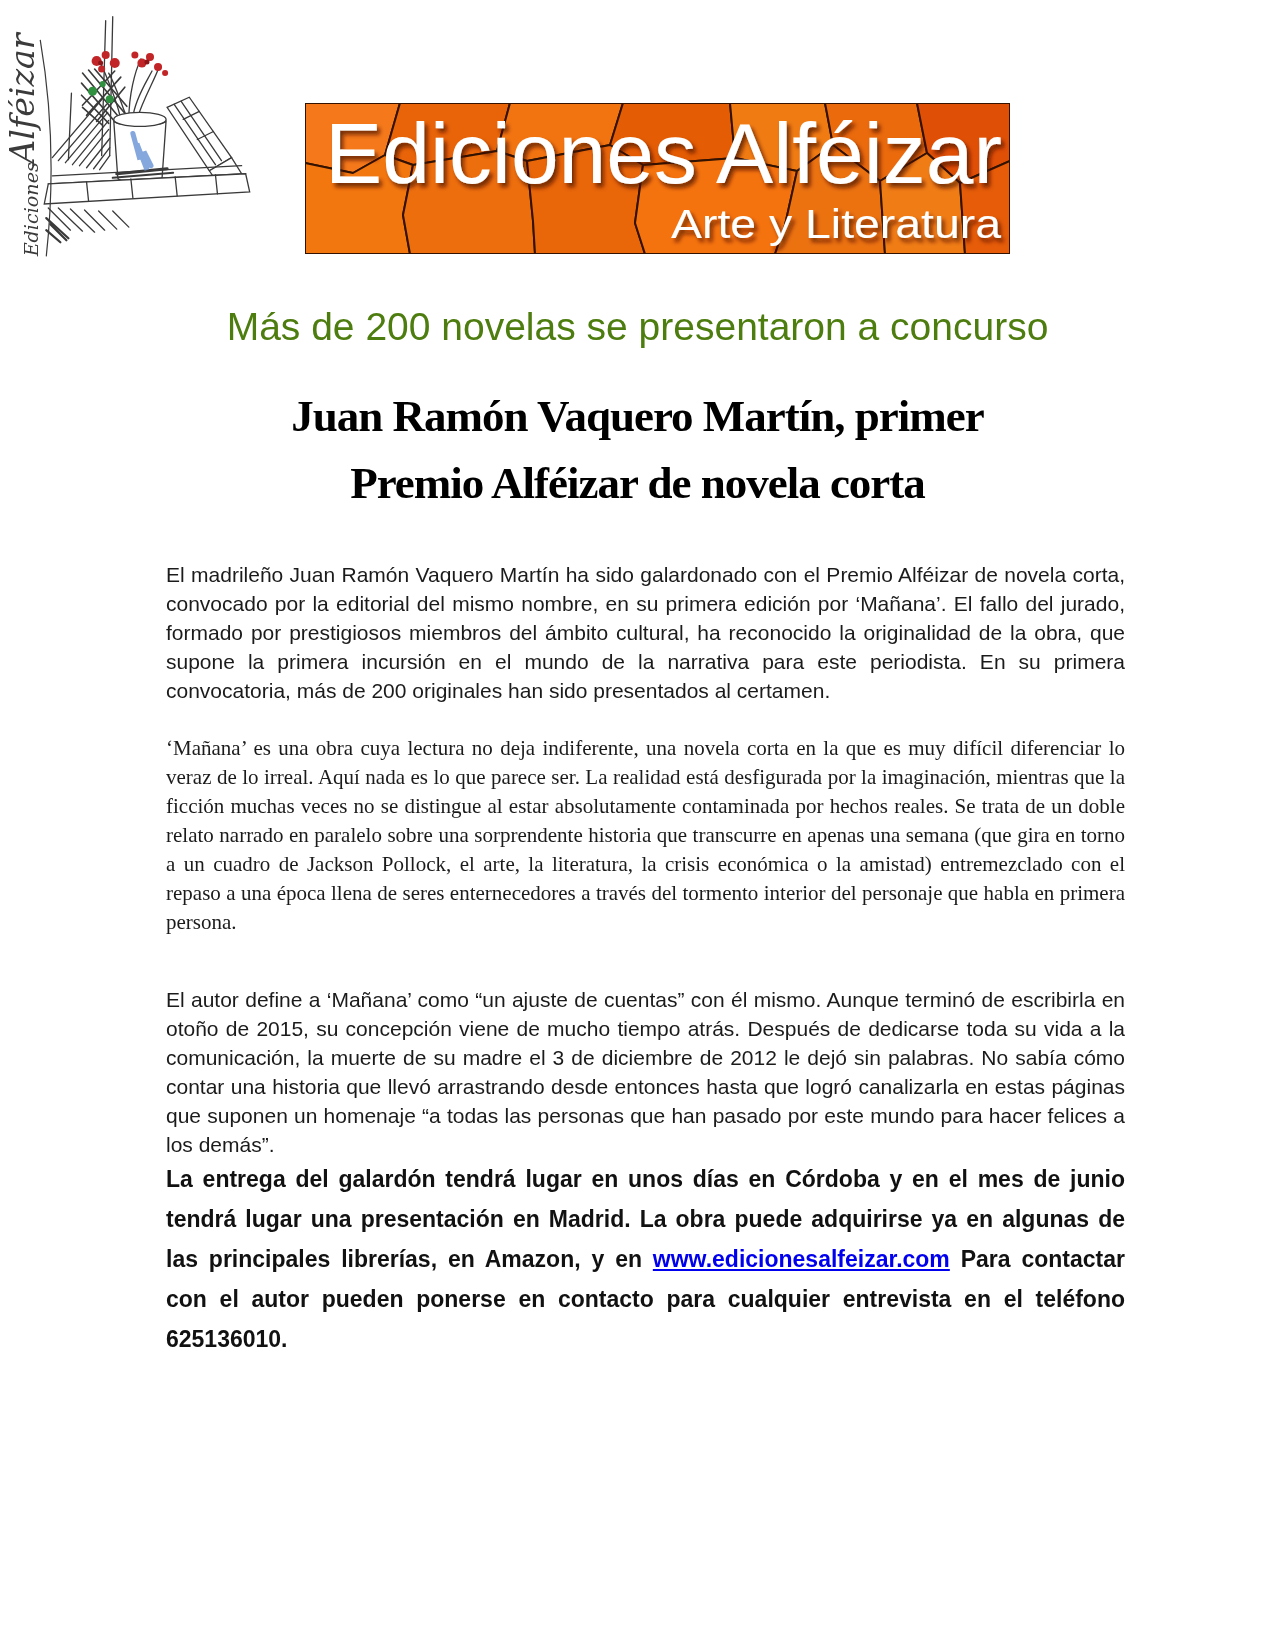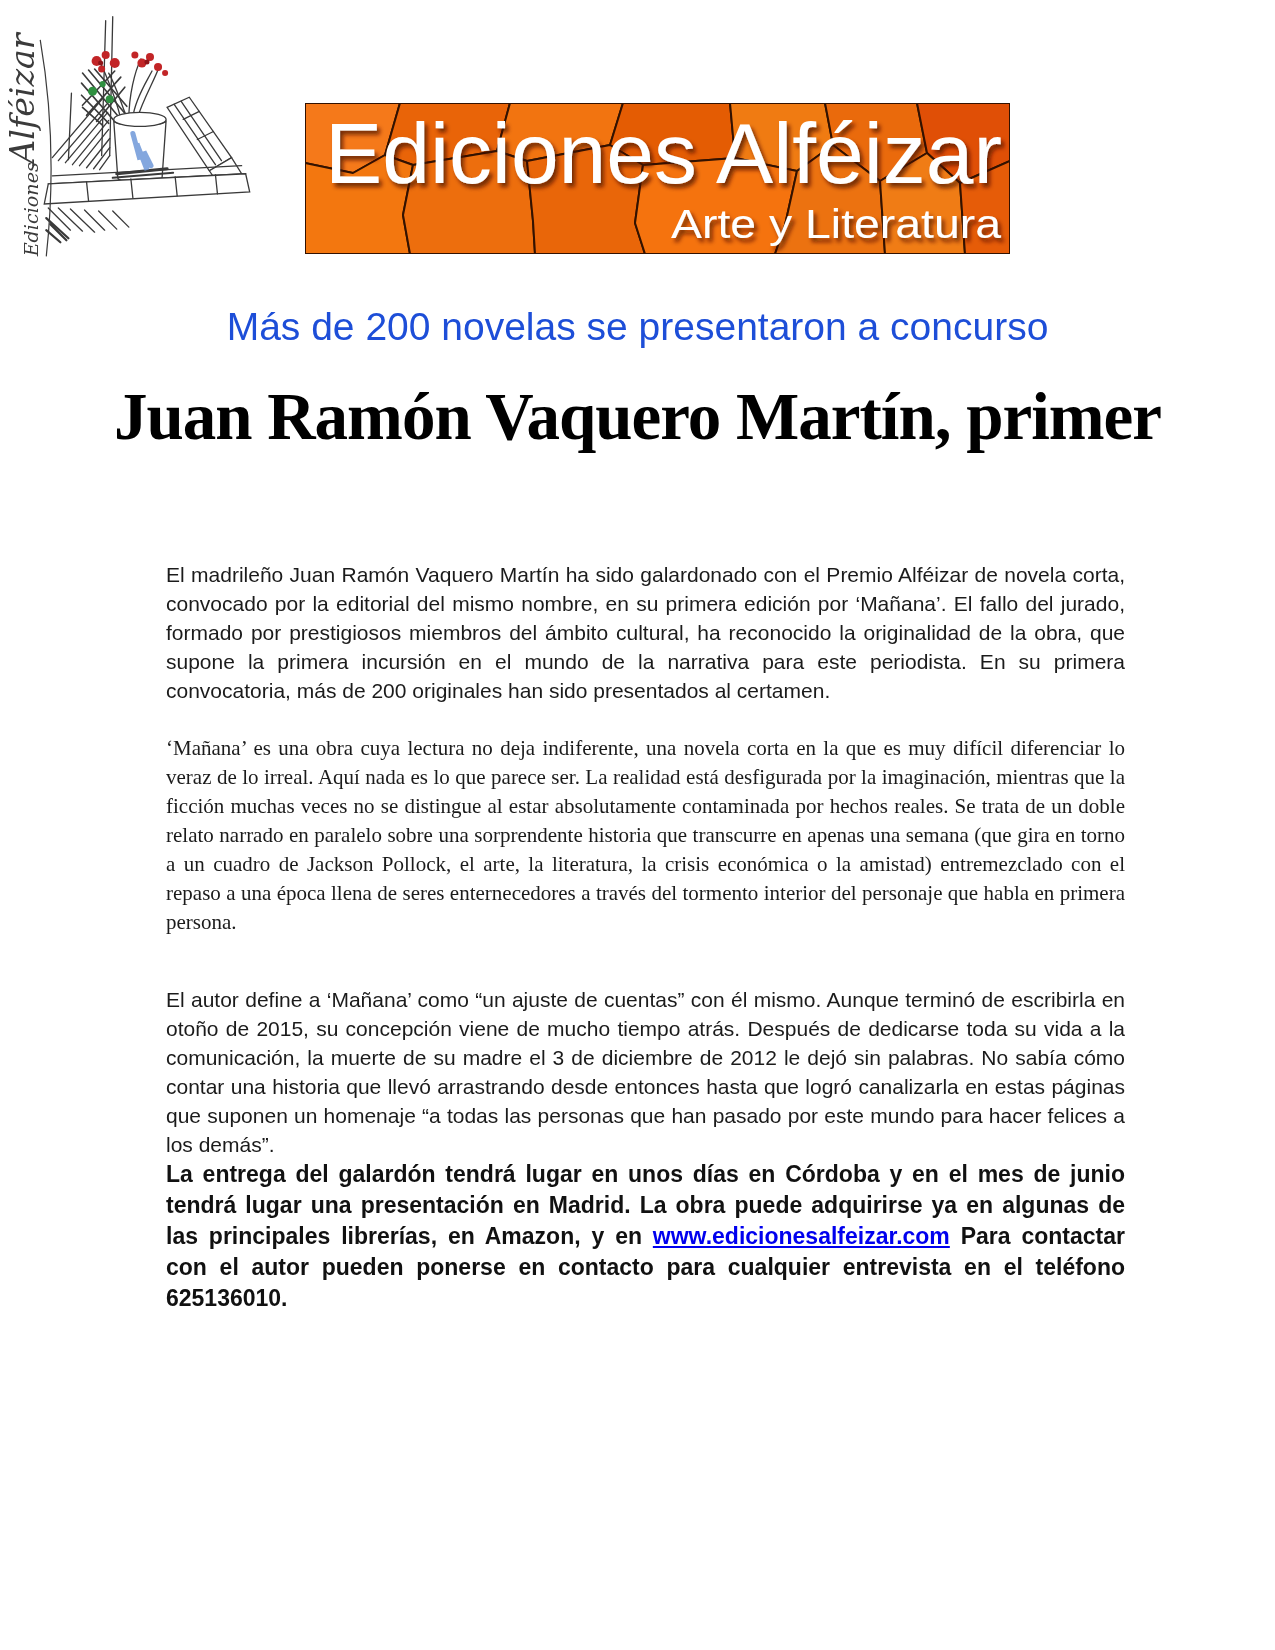--- a/index.html
+++ b/index.html
@@ -4,36 +4,36 @@
 <style>
   html,body{margin:0;padding:0;background:#ffffff;}
   .page{
     position:relative;width:1275px;height:1650px;background:#ffffff;
     overflow:hidden;font-family:"Liberation Sans",sans-serif;color:#1b1b1b;
   }
   .sketch{position:absolute;left:8px;top:6px;width:287px;height:258px;}
   .banner{position:absolute;left:305px;top:103px;width:705px;height:151px;}
   .kicker{
     position:absolute;left:150px;top:303px;width:975px;
-    text-align:center;font-size:39px;line-height:48px;color:#1d4ed8;
+    text-align:center;font-size:39px;line-height:48px;color:#4d7c0f;
   }
   .headline{
     position:absolute;left:90px;top:383px;width:1095px;text-align:center;
     font-family:"Liberation Serif",serif;font-weight:bold;
-    font-size:67px;line-height:67px;color:#000;letter-spacing:-1px;
+    font-size:45px;line-height:67px;color:#000;letter-spacing:-1px;
   }
   .content{
     position:absolute;left:150px;top:560px;width:975px;
     font-size:21px;line-height:29px;text-align:justify;color:#1b1b1b;
   }
   .content p{margin:0 0 29px 16px;}
   .content p.gap-lg{margin-bottom:48px;font-family:Liberation Serif, serif;}
   .content p.last-body{margin-bottom:0;}
   .closing{
-    margin-top:62px;font-size:23px;line-height:31px;font-weight:bold;
+    margin-top:62px;font-size:23px;line-height:40px;font-weight:bold;
     text-align:justify;color:#111;
   }
   .closing a{color:#0000ee;text-decoration:underline;font-weight:bold;cursor:pointer;}
 </style>
 </head>
 <body>
 
 <div class="page">
 
   <svg class="sketch" viewBox="0 0 285 255" xmlns="http://www.w3.org/2000/svg">
@@ -159,20 +159,21 @@
       <polygon points="655,80 705,58 705,151 660,151" fill="#e65c08"></polygon>
     </g>
     <text x="20" y="80" font-size="86" textLength="677" lengthAdjust="spacingAndGlyphs" fill="#ffffff" filter="url(#ds)" font-family="Liberation Sans, sans-serif">Ediciones Alféizar</text>
     <text x="366" y="135" font-size="40" textLength="330" lengthAdjust="spacingAndGlyphs" fill="#ffffff" filter="url(#ds)" font-family="Liberation Sans, sans-serif">Arte y Literatura</text>
   </svg>
 
   <div class="kicker">Más de 200 novelas se presentaron a concurso</div>
 
   <div class="headline">
     <div>Juan Ramón Vaquero Martín, primer</div>
+    <div>Premio Alféizar de novela corta</div>
   </div>
 
   <div class="content">
     <p class="para">El madrileño Juan Ramón Vaquero Martín ha sido galardonado con el Premio Alféizar de novela corta, convocado por la editorial del mismo nombre, en su primera edición por ‘Mañana’. El fallo del jurado, formado por prestigiosos miembros del ámbito cultural, ha reconocido la originalidad de la obra, que supone la primera incursión en el mundo de la narrativa para este periodista. En su primera convocatoria, más de 200 originales han sido presentados al certamen.</p>
     <p class="para gap-lg">‘Mañana’ es una obra cuya lectura no deja indiferente, una novela corta en la que es muy difícil diferenciar lo veraz de lo irreal. Aquí nada es lo que parece ser. La realidad está desfigurada por la imaginación, mientras que la ficción muchas veces no se distingue al estar absolutamente contaminada por hechos reales. Se trata de un doble relato narrado en paralelo sobre una sorprendente historia que transcurre en apenas una semana (que gira en torno a un cuadro de Jackson Pollock, el arte, la literatura, la crisis económica o la amistad) entremezclado con el repaso a una época llena de seres enternecedores a través del tormento interior del personaje que habla en primera persona.</p>
     <p class="para last-body">El autor define a ‘Mañana’ como “un ajuste de cuentas” con él mismo. Aunque terminó de escribirla en otoño de 2015, su concepción viene de mucho tiempo atrás. Después de dedicarse toda su vida a la comunicación, la muerte de su madre el 3 de diciembre de 2012 le dejó sin palabras. No sabía cómo contar una historia que llevó arrastrando desde entonces hasta que logró canalizarla en estas páginas que suponen un homenaje “a todas las personas que han pasado por este mundo para hacer felices a los demás”.</p>
     <p class="closing"><span>La entrega del galardón tendrá lugar en unos días en Córdoba y en el mes de junio tendrá lugar una presentación en Madrid. La obra puede adquirirse ya en algunas de las principales librerías, en Amazon, y en </span><a>www.edicionesalfeizar.com</a><span> Para contactar con el autor pueden ponerse en contacto para cualquier entrevista en el teléfono 625136010.</span></p>
   </div>
 
 </div>

